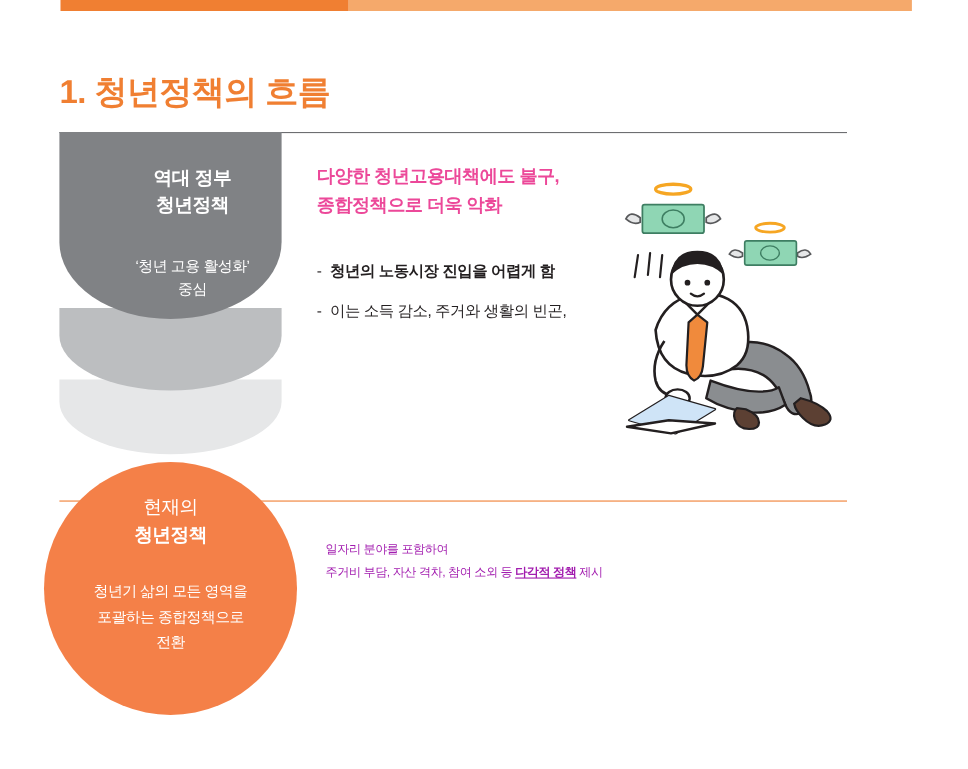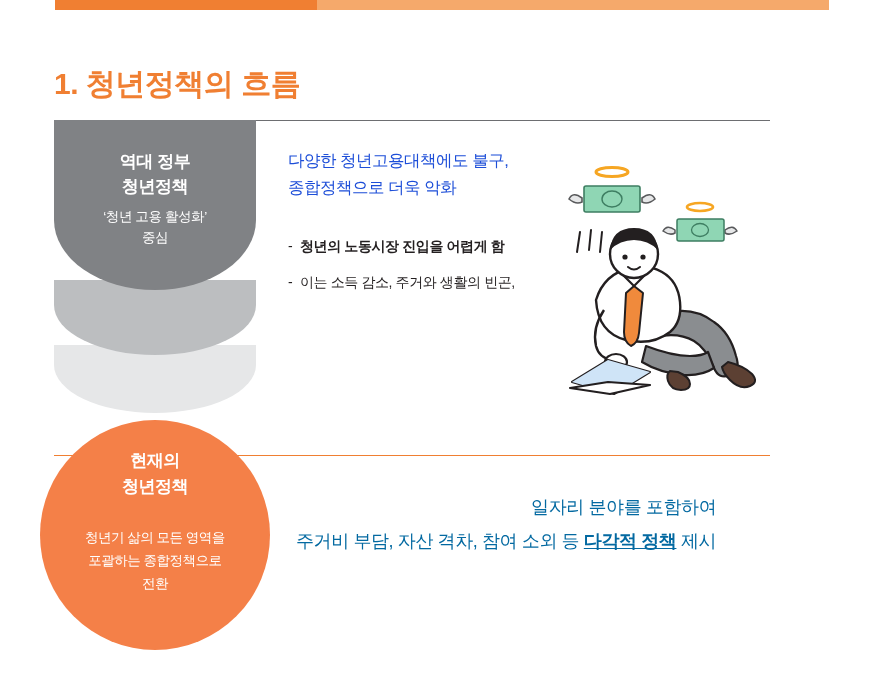--- a/index.html
+++ b/index.html
@@ -102,33 +102,34 @@
     border-bottom-right-radius: 101px 48px;
   }
   .left-col-text {
     position: absolute;
     left: 0;
     top: 30px;
     width: 202px;
     text-align: center;
     color: #ffffff;
     line-height: 1.45;
+    padding-left: 20px;
   }
   .left-col-text .ln1 {
     font-size: 17px;
     font-weight: bold;
     letter-spacing: -0.4px;
   }
   .left-col-text .ln2 {
     font-size: 17px;
     font-weight: bold;
     letter-spacing: -0.4px;
   }
   .left-col-text .sub {
-    margin-top: 8px;
+    margin-top: 33px;
     font-size: 13.5px;
     line-height: 1.5;
     letter-spacing: -0.4px;
   }
 
   
   .circle {
     position: absolute;
     left: 40px;
     top: 420px;
@@ -136,21 +137,21 @@
     height: 230px;
     border-radius: 50%;
     background: #f48048;
     color: #ffffff;
     text-align: center;
     box-sizing: border-box;
     padding-top: 28px;
   }
   .circle .c1 {
     font-size: 17px;
-    font-weight: bold;
+    font-weight: normal;
     letter-spacing: -0.5px;
     line-height: 1.5;
   }
   .circle .c2 {
     font-size: 17px;
     font-weight: bold;
     letter-spacing: -0.5px;
     line-height: 1.5;
   }
   .circle .csub {
@@ -160,24 +161,24 @@
     letter-spacing: -0.5px;
     padding: 0 22px;
   }
 
   
   .head-text {
     position: absolute;
     left: 288px;
     top: 147px;
     font-size: 16.5px;
-    font-weight: normal;
+    font-weight: bold;
     line-height: 1.65;
     letter-spacing: -0.5px;
-    color: #1d4ed8;
+    color: #ec4899;
   }
   .bullets {
     position: absolute;
     left: 288px;
     top: 235px;
     width: 280px;
     font-size: 14px;
     line-height: 1.6;
     letter-spacing: -0.4px;
     color: #231f20;
@@ -192,25 +193,24 @@
     left: 0;
     top: 0;
   }
   .bullets .bullet .l2 { display: block; font-weight: bold; }
 
   
   .bottom-text {
     position: absolute;
     left: 296px;
     top: 490px;
-    font-size: 18px;
+    font-size: 11px;
     line-height: 1.9;
     letter-spacing: -0.4px;
-    color: #0369a1;
-    text-align: right;
+    color: #a21caf;
   }
   .bottom-text b { font-weight: bold; text-decoration: underline; }
 
   
   .illo {
     position: absolute;
     left: 560px;
     top: 150px;
     width: 230px;
     height: 270px;

